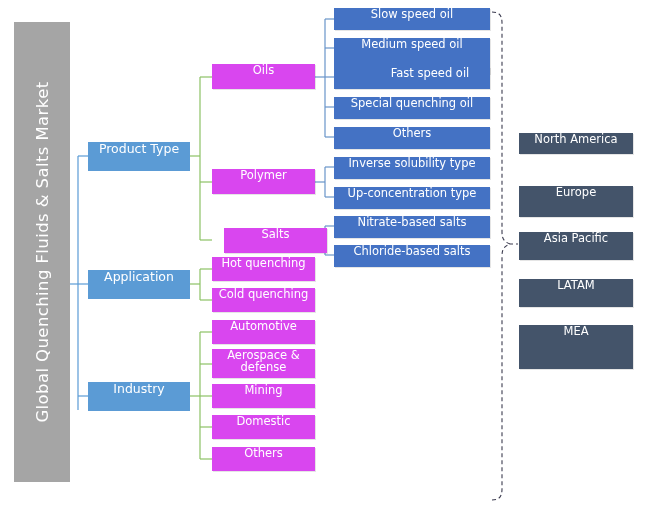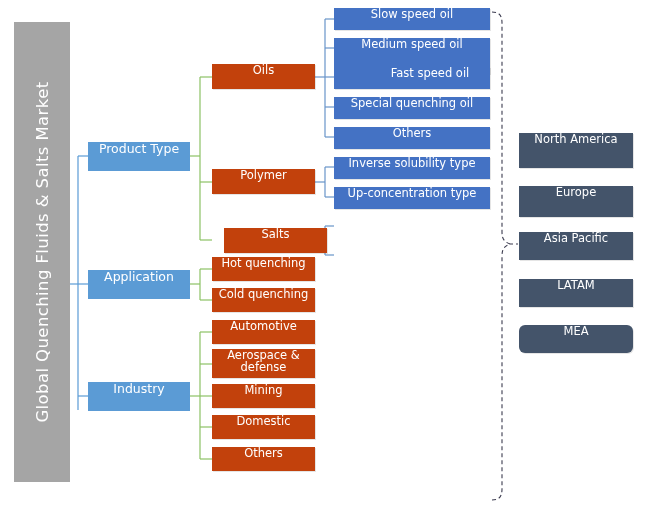--- a/index.html
+++ b/index.html
@@ -29,21 +29,21 @@
   .node{
     position:absolute;
     box-sizing:border-box;
     display:flex;align-items:flex-start;justify-content:center;
     text-align:center;
     color:#ffffff;
     line-height:1.05;
     overflow:hidden;
   }
   .lvl1{ background:#5B9BD5; font-size:12.5px; }
-  .lvl2{ background:#c2410c; font-size:11.5px; }
+  .lvl2{ background:#d946ef; font-size:11.5px; }
   .lvl3{ background:#4472C4; font-size:11.5px; }
   .region{ background:#44546A; font-size:11.5px; }
 
   
   .lvl2,.lvl3,.region{
     box-shadow:1px 1px 0 rgba(0,0,0,.10);
   }
 
   
   svg.links{position:absolute;left:0;top:0;width:648px;height:512px;pointer-events:none;}
@@ -179,30 +179,36 @@
     <span>Others</span>
   </div>
 
   <div class="node lvl3" style="left:334px;top:157px;width:156px;height:22px;">
     <span>Inverse solubility type</span>
   </div>
   <div class="node lvl3" style="left:334px;top:187px;width:156px;height:22px;">
     <span>Up-concentration type</span>
   </div>
 
-
-  <div class="node region" style="left:519px;top:133px;width:114px;height:35px;">
+  <div class="node lvl3" style="left:334px;top:216px;width:156px;height:22px;">
+    <span>Nitrate-based salts</span>
+  </div>
+  <div class="node lvl3" style="left:334px;top:245px;width:156px;height:22px;">
+    <span>Chloride-based salts</span>
+  </div>
+
+  <div class="node region" style="left:519px;top:133px;width:114px;height:21px;">
     <span>North America</span>
   </div>
   <div class="node region" style="left:519px;top:186px;width:114px;height:31px;">
     <span>Europe</span>
   </div>
   <div class="node region" style="left:519px;top:232px;width:114px;height:28px;">
     <span>Asia Pacific</span>
   </div>
   <div class="node region" style="left:519px;top:279px;width:114px;height:28px;">
     <span>LATAM</span>
   </div>
-  <div class="node region" style="left:519px;top:325px;width:114px;height:28px;border-radius:6px;">
+  <div class="node region" style="left:519px;top:325px;width:114px;height:44px;">
     <span>MEA</span>
   </div>
 
 </div>
 
 </body></html>

